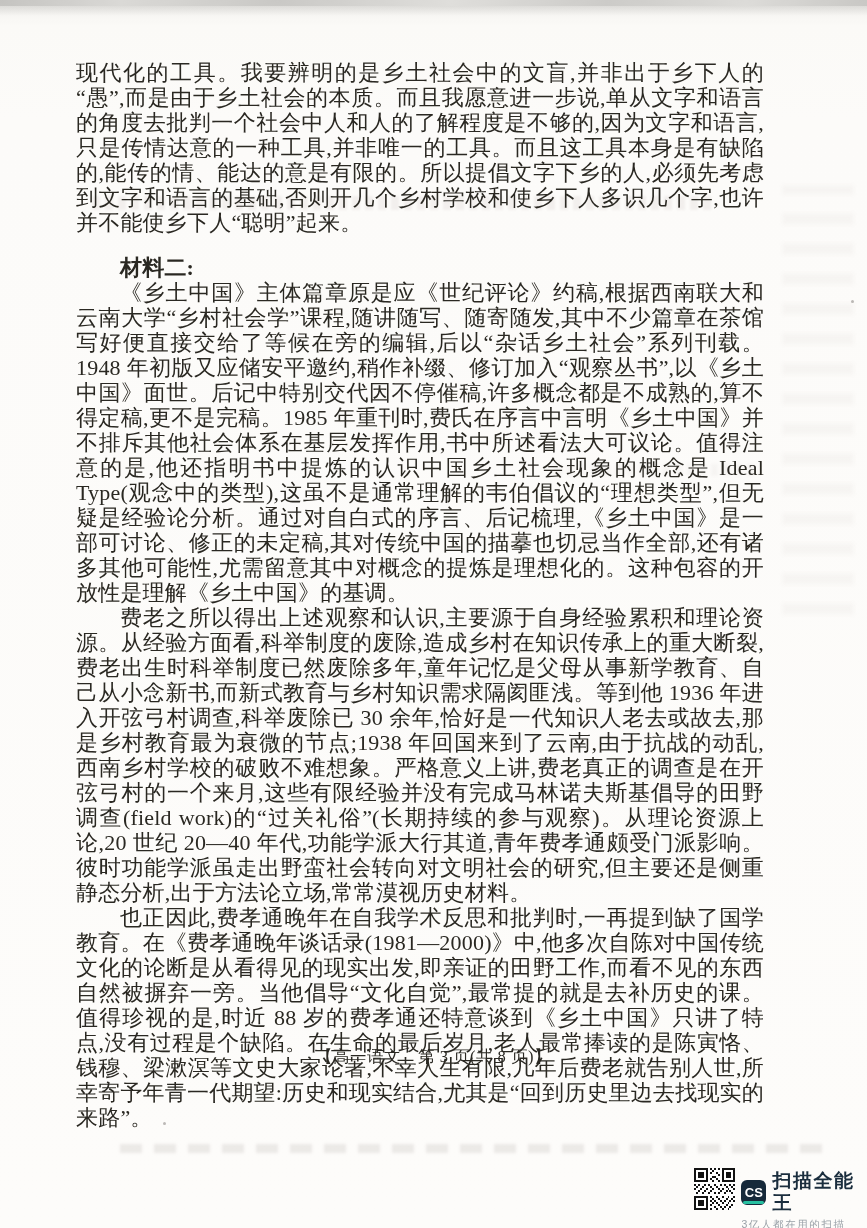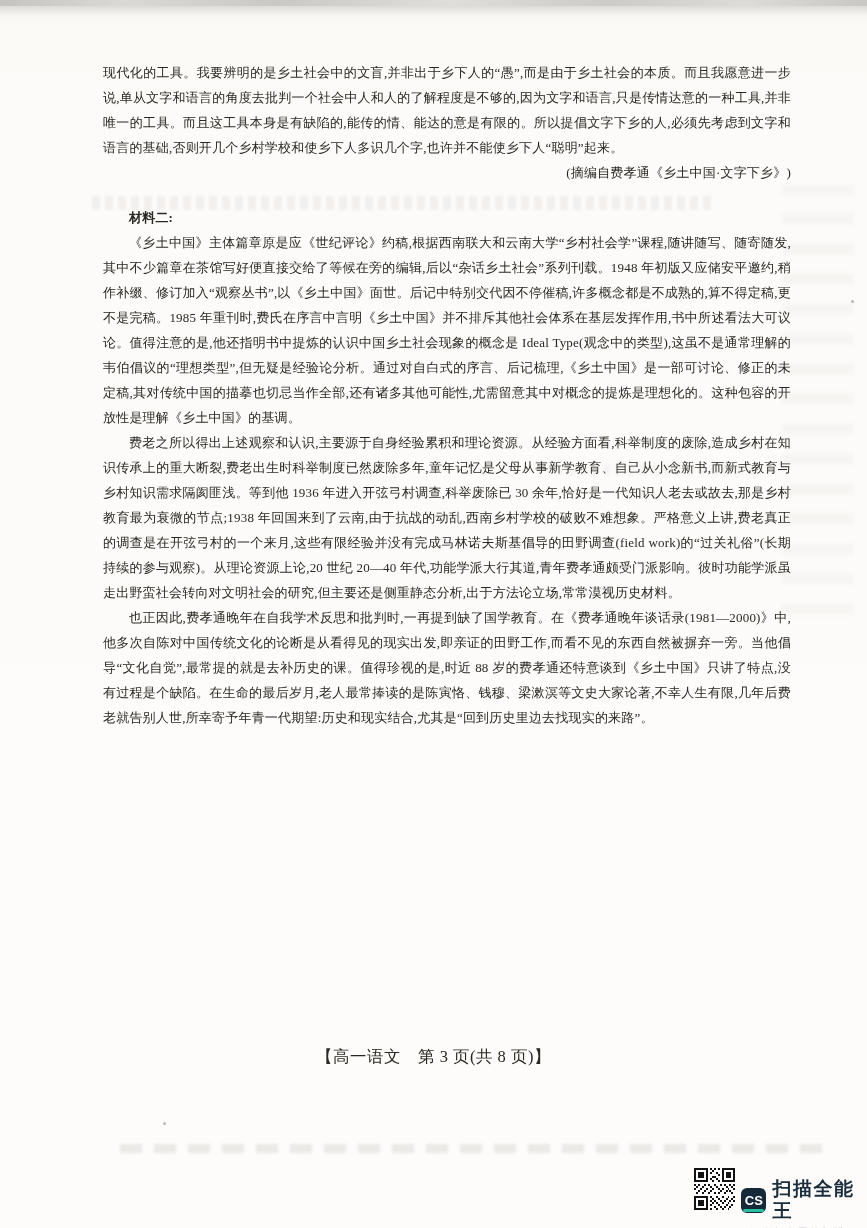--- a/index.html
+++ b/index.html
@@ -40,41 +40,41 @@
     background:repeating-linear-gradient(90deg,rgba(120,110,104,.26) 0 22px,rgba(0,0,0,0) 22px 34px);
     filter:blur(1.6px);opacity:.5;
   }
   .bleed-right{
     left:782px;top:185px;width:72px;height:430px;
     background:repeating-linear-gradient(0deg,rgba(150,135,130,.10) 0 12px,rgba(0,0,0,0) 12px 30px);
     filter:blur(2px);opacity:.5;
   }
   
   .content{
-    position:absolute;left:103px;top:60px;width:688px;
-    font-size:13px;line-height:25px;letter-spacing:.2px;
+    position:absolute;left:76px;top:60px;width:688px;
+    font-size:22px;line-height:25px;letter-spacing:.2px;
     text-align:justify;text-justify:inter-ideograph;
   }
   .para{margin:0;}
   .indent{text-indent:2em;}
   .attribution{text-align:right;letter-spacing:.2px;}
   .heading{font-weight:700;text-indent:2em;margin-top:20px;}
   .page-footer{
     position:absolute;left:0;top:1046px;width:867px;
     text-align:center;font-size:16.5px;letter-spacing:.5px;color:#2a2822;
   }
   
   .watermark{
     position:absolute;left:694px;top:1167px;
     display:flex;gap:6px;align-items:flex-start;
     font-family:"Liberation Sans","DejaVu Sans",sans-serif;
   }
   .qr{display:block;}
   .wm-right{display:flex;flex-direction:column;}
-  .wm-row{display:flex;align-items:center;gap:6px;margin-top:11px;}
+  .wm-row{display:flex;align-items:center;gap:6px;margin-top:3px;}
   .cs-badge{
     width:25px;height:25px;border-radius:6px;background:#16293a;
     color:#fff;font-weight:700;font-size:13px;
     display:flex;align-items:center;justify-content:center;
     position:relative;flex:0 0 auto;
   }
   .cs-badge::after{
     content:"";position:absolute;left:2px;right:2px;bottom:1px;height:3px;
     background:#27bfa0;border-radius:2px;
   }
@@ -93,21 +93,20 @@
 
   <div class="bleed bleed-a"></div>
   <div class="bleed bleed-b"></div>
   <div class="bleed bleed-c"></div>
   <div class="bleed bleed-right"></div>
   <div class="speck" style="left:163px;top:1122px;"></div>
   <div class="speck" style="left:851px;top:300px;"></div>
 
   <div class="content">
     <p class="para">现代化的工具。我要辨明的是乡土社会中的文盲,并非出于乡下人的“愚”,而是由于乡土社会的本质。而且我愿意进一步说,单从文字和语言的角度去批判一个社会中人和人的了解程度是不够的,因为文字和语言,只是传情达意的一种工具,并非唯一的工具。而且这工具本身是有缺陷的,能传的情、能达的意是有限的。所以提倡文字下乡的人,必须先考虑到文字和语言的基础,否则开几个乡村学校和使乡下人多识几个字,也许并不能使乡下人“聪明”起来。</p>
-    <p class="para attribution">(摘编自费孝通《乡土中国·文字下乡》)</p>
     <p class="para heading">材料二:</p>
     <p class="para indent">《乡土中国》主体篇章原是应《世纪评论》约稿,根据西南联大和云南大学“乡村社会学”课程,随讲随写、随寄随发,其中不少篇章在茶馆写好便直接交给了等候在旁的编辑,后以“杂话乡土社会”系列刊载。1948 年初版又应储安平邀约,稍作补缀、修订加入“观察丛书”,以《乡土中国》面世。后记中特别交代因不停催稿,许多概念都是不成熟的,算不得定稿,更不是完稿。1985 年重刊时,费氏在序言中言明《乡土中国》并不排斥其他社会体系在基层发挥作用,书中所述看法大可议论。值得注意的是,他还指明书中提炼的认识中国乡土社会现象的概念是 Ideal Type(观念中的类型),这虽不是通常理解的韦伯倡议的“理想类型”,但无疑是经验论分析。通过对自白式的序言、后记梳理,《乡土中国》是一部可讨论、修正的未定稿,其对传统中国的描摹也切忌当作全部,还有诸多其他可能性,尤需留意其中对概念的提炼是理想化的。这种包容的开放性是理解《乡土中国》的基调。</p>
     <p class="para indent">费老之所以得出上述观察和认识,主要源于自身经验累积和理论资源。从经验方面看,科举制度的废除,造成乡村在知识传承上的重大断裂,费老出生时科举制度已然废除多年,童年记忆是父母从事新学教育、自己从小念新书,而新式教育与乡村知识需求隔阂匪浅。等到他 1936 年进入开弦弓村调查,科举废除已 30 余年,恰好是一代知识人老去或故去,那是乡村教育最为衰微的节点;1938 年回国来到了云南,由于抗战的动乱,西南乡村学校的破败不难想象。严格意义上讲,费老真正的调查是在开弦弓村的一个来月,这些有限经验并没有完成马林诺夫斯基倡导的田野调查(field work)的“过关礼俗”(长期持续的参与观察)。从理论资源上论,20 世纪 20—40 年代,功能学派大行其道,青年费孝通颇受门派影响。彼时功能学派虽走出野蛮社会转向对文明社会的研究,但主要还是侧重静态分析,出于方法论立场,常常漠视历史材料。</p>
     <p class="para indent">也正因此,费孝通晚年在自我学术反思和批判时,一再提到缺了国学教育。在《费孝通晚年谈话录(1981—2000)》中,他多次自陈对中国传统文化的论断是从看得见的现实出发,即亲证的田野工作,而看不见的东西自然被摒弃一旁。当他倡导“文化自觉”,最常提的就是去补历史的课。值得珍视的是,时近 88 岁的费孝通还特意谈到《乡土中国》只讲了特点,没有过程是个缺陷。在生命的最后岁月,老人最常捧读的是陈寅恪、钱穆、梁漱溟等文史大家论著,不幸人生有限,几年后费老就告别人世,所幸寄予年青一代期望:历史和现实结合,尤其是“回到历史里边去找现实的来路”。</p>
   </div>
 
   <div class="page-footer">【高一语文　第 3 页(共 8 页)】</div>
 
   <div class="watermark">
     <svg class="qr" width="44" height="44" viewBox="0 0 21 21" shape-rendering="crispEdges" aria-hidden="true">

